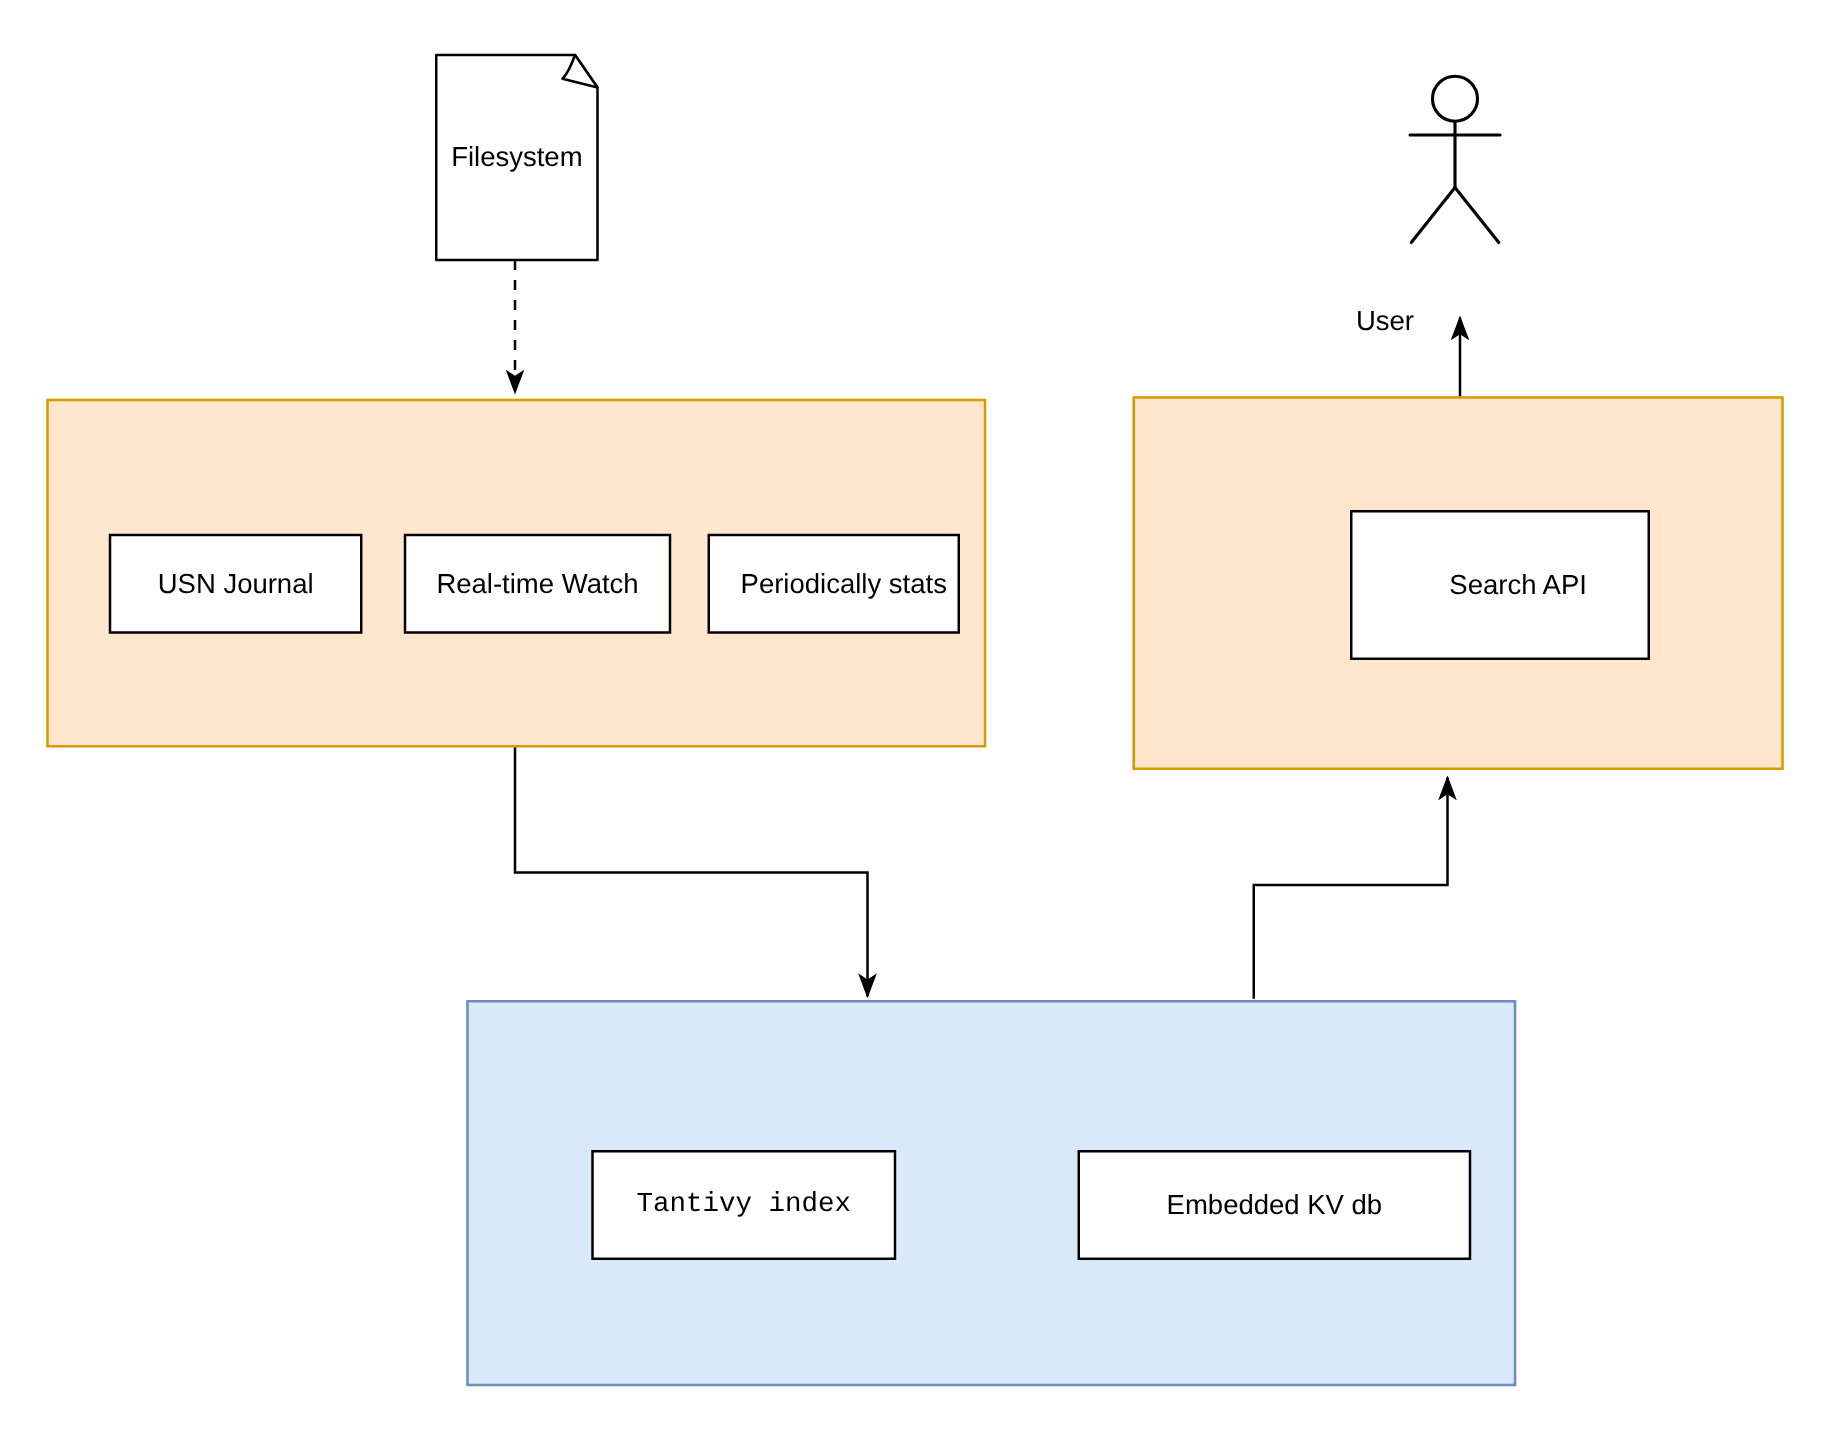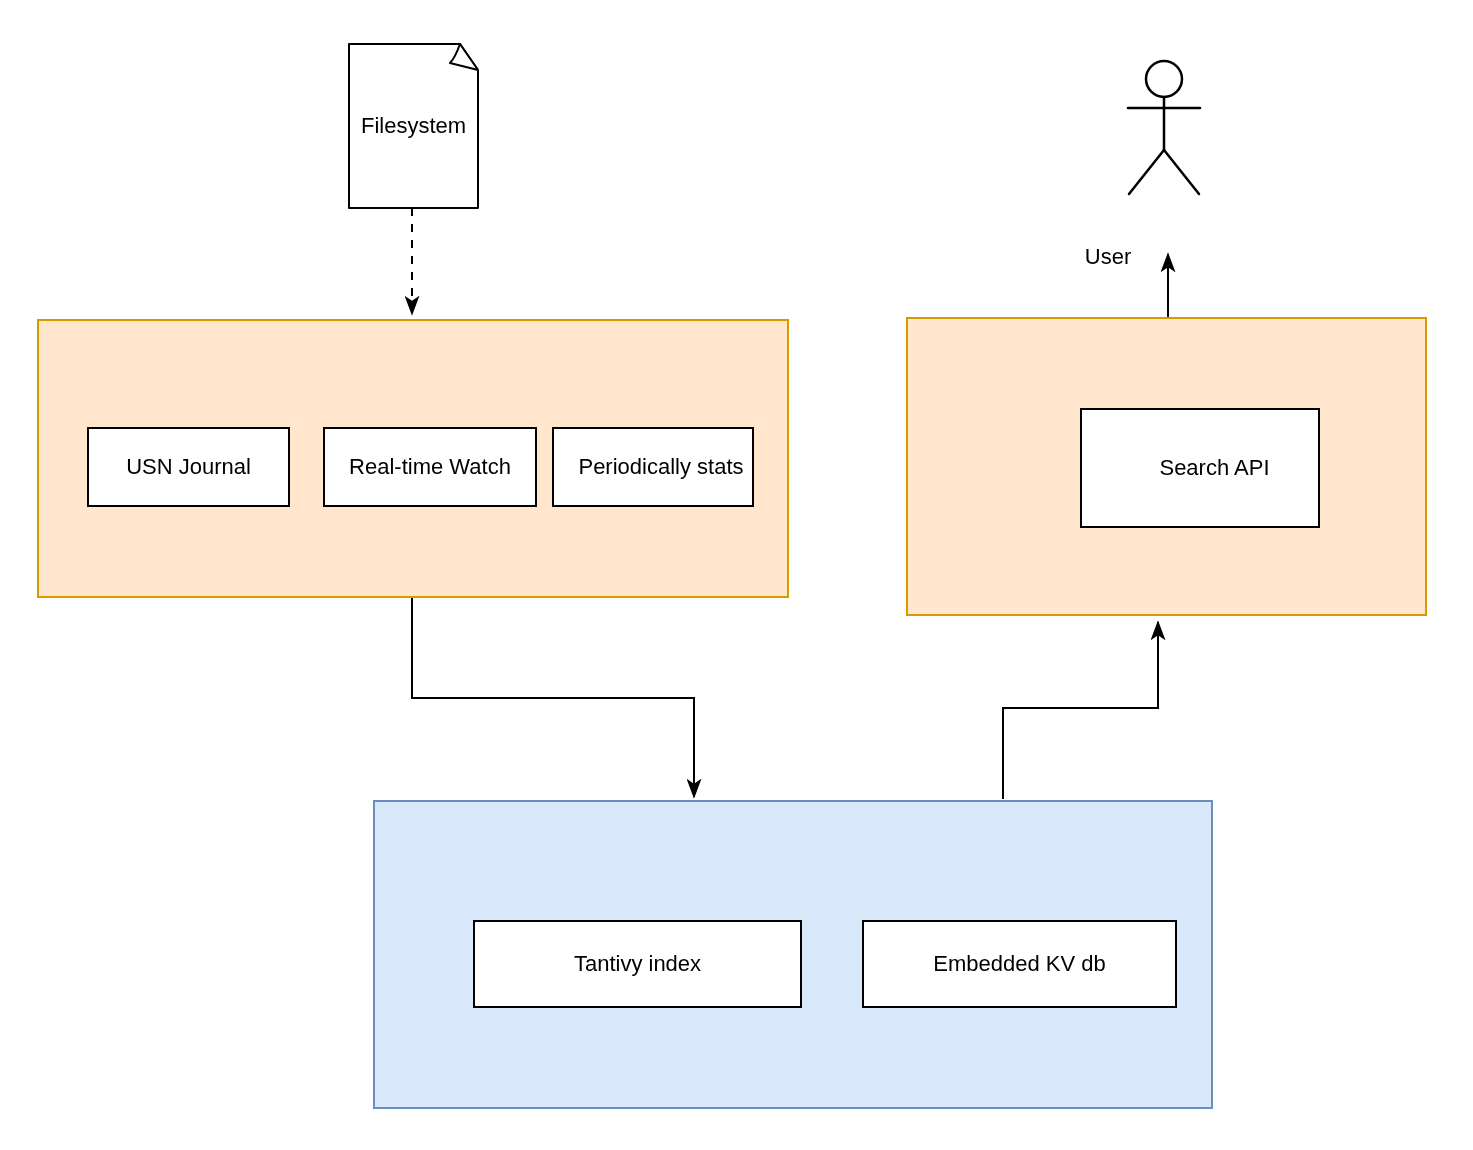--- a/index.html
+++ b/index.html
@@ -96,28 +96,28 @@
   <div class="shape-label" style="left:349px; top:44px; width:129px; height:164px;">Filesystem</div>
 
   <div class="shape-label" style="left:1058px; top:207px; width:100px; height:30px;margin-top:35px;">User</div>
 
   <div class="node" style="left:75px; top:427px; width:203px; height:80px;">
     <span>USN Journal</span>
   </div>
   <div class="node" style="left:311px; top:427px; width:214px; height:80px;">
     <span>Real-time Watch</span>
   </div>
-  <div class="node" style="left:540px; top:427px; width:202px; height:80px;padding-left:16px;">
+  <div class="node" style="left:554px; top:427px; width:202px; height:80px;padding-left:16px;">
     <span>Periodically stats</span>
   </div>
 
   <div class="node" style="left:1068px; top:408px; width:240px; height:120px;padding-left:29px;">
     <span>Search API</span>
   </div>
 
-  <div class="node" style="left:461px; top:920px; width:329px; height:88px;">
+  <div class="node" style="left:461px; top:920px; width:244px; height:88px;font-family:Liberation Mono, monospace;">
     <span>Tantivy index</span>
   </div>
   <div class="node" style="left:850px; top:920px; width:315px; height:88px;">
     <span>Embedded KV db</span>
   </div>
 
 </div>
 
 </body></html>

